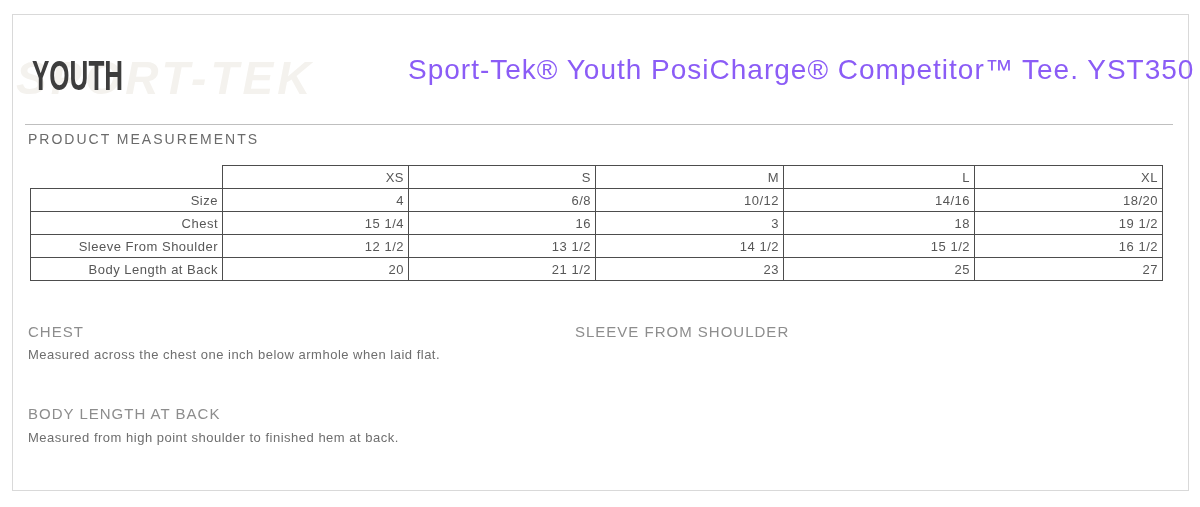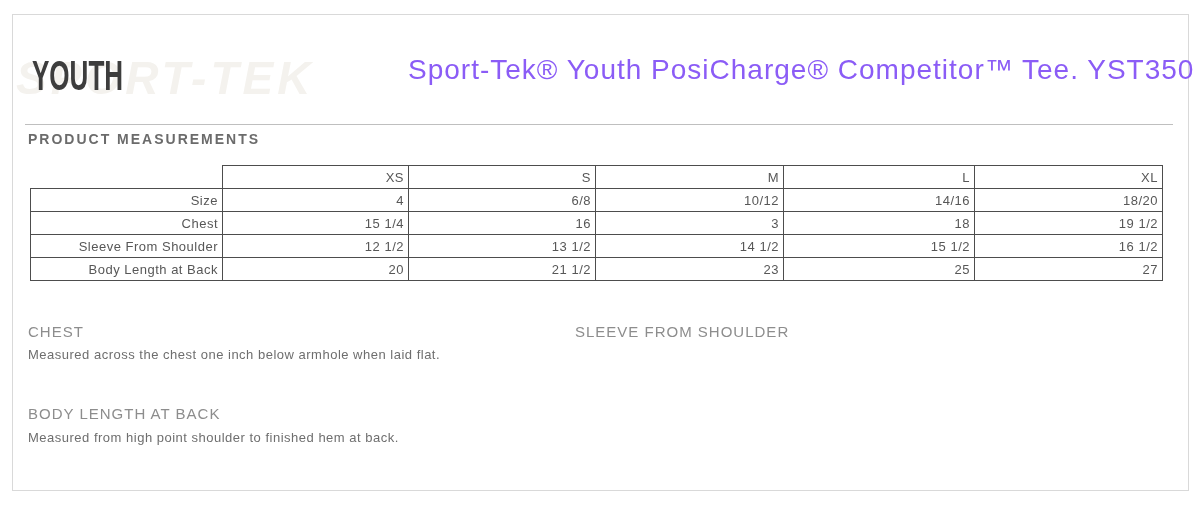--- a/index.html
+++ b/index.html
@@ -23,21 +23,21 @@
   }
   .product-title {
     position:absolute; left:408px; top:55px; font-size:28px; color:#8b5cf6;
     letter-spacing:1px; line-height:1.1; white-space:nowrap; user-select:none;
   }
   .divider {
     position:absolute; left:25px; top:124px; width:1148px; height:1px;
     background:#bfbfbf;
   }
   .section-title {
-    position:absolute; left:28px; top:131px; font-size:14px; font-weight:bold;
+    position:absolute; left:28px; top:131px; font-size:14px; font-weight:normal;
     letter-spacing:2px; color:#6b6b6b;
   }
   table.measurements {
     position:absolute; left:30px; top:165px; width:1132px;
     border-collapse:collapse; table-layout:fixed;
     font-size:13px; color:#575757;
   }
   table.measurements th, table.measurements td {
     border:1px solid #4d4d4d; height:22px; padding:0 4px 0 8px;
     text-align:right; vertical-align:middle; font-weight:normal;

